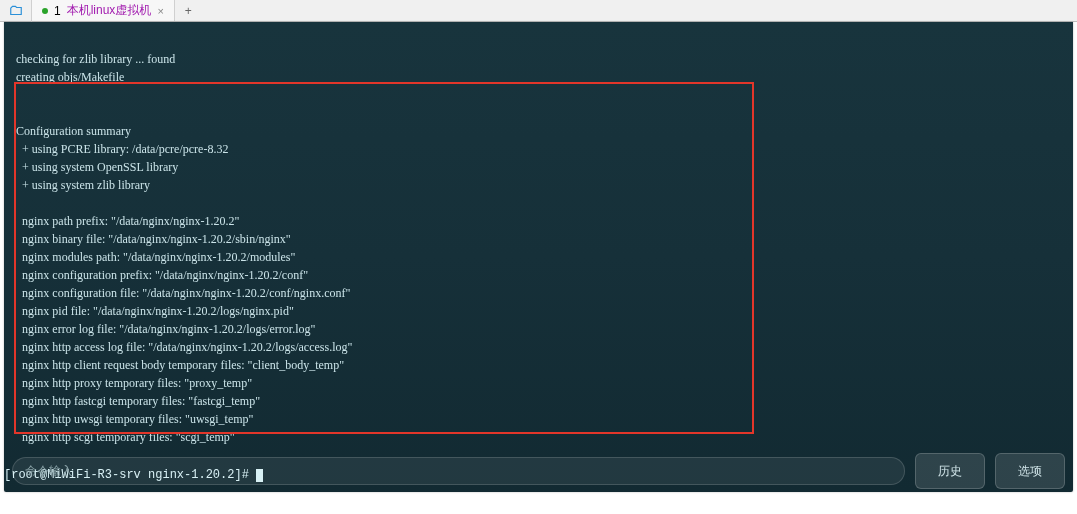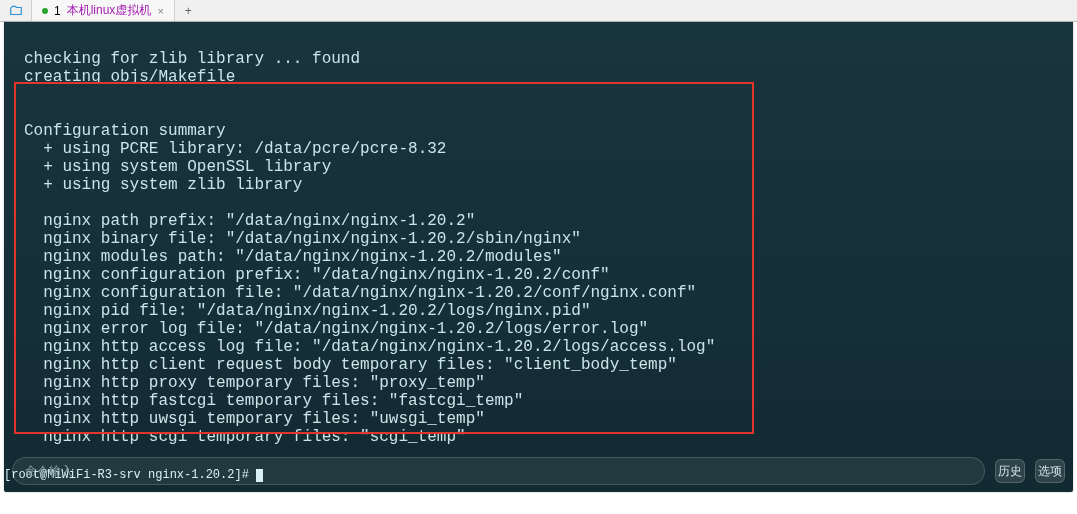--- a/index.html
+++ b/index.html
@@ -45,23 +45,23 @@
     .terminal-panel {
       margin-left: 4px;
       width: 1069px;
       height: 470px;
       background: linear-gradient(to bottom, #18343d 0%, #163039 50%, #122a32 100%);
       position: relative;
       border-radius: 0 0 2px 2px;
       box-shadow: 0 0 2px rgba(0,0,0,0.3);
     }
     .terminal-output {
-      padding: 10px 12px 0 20px;
-      font-family: Liberation Mono, monospace;
-      font-size: 16px;
+      padding: 10px 12px 0 12px;
+      font-family: Liberation Serif, serif;
+      font-size: 12px;
       color: #cbe4e9;
       line-height: 18px;
       white-space: pre;
     }
     .config-box {
       position: absolute;
       left: 10px;
       top: 60px;
       width: 740px;
       height: 352px;
@@ -104,22 +104,22 @@
     .input-field input {
       flex: 1;
       background: transparent;
       border: none;
       outline: none;
       color: #bcd6db;
       font-size: 12px;
     }
     .input-field input::placeholder { color: #8ca5aa; }
     .pill-btn {
-      height: 24px;
-      padding: 0 2px;
+      height: 36px;
+      padding: 0 22px;
       background: rgba(255,255,255,0.12);
       border: 1px solid rgba(255,255,255,0.18);
       border-radius: 6px;
       color: #d0e4e8;
       font-size: 12px;
       display: flex;
       align-items: center;
       cursor: pointer;
     }
   </style>

